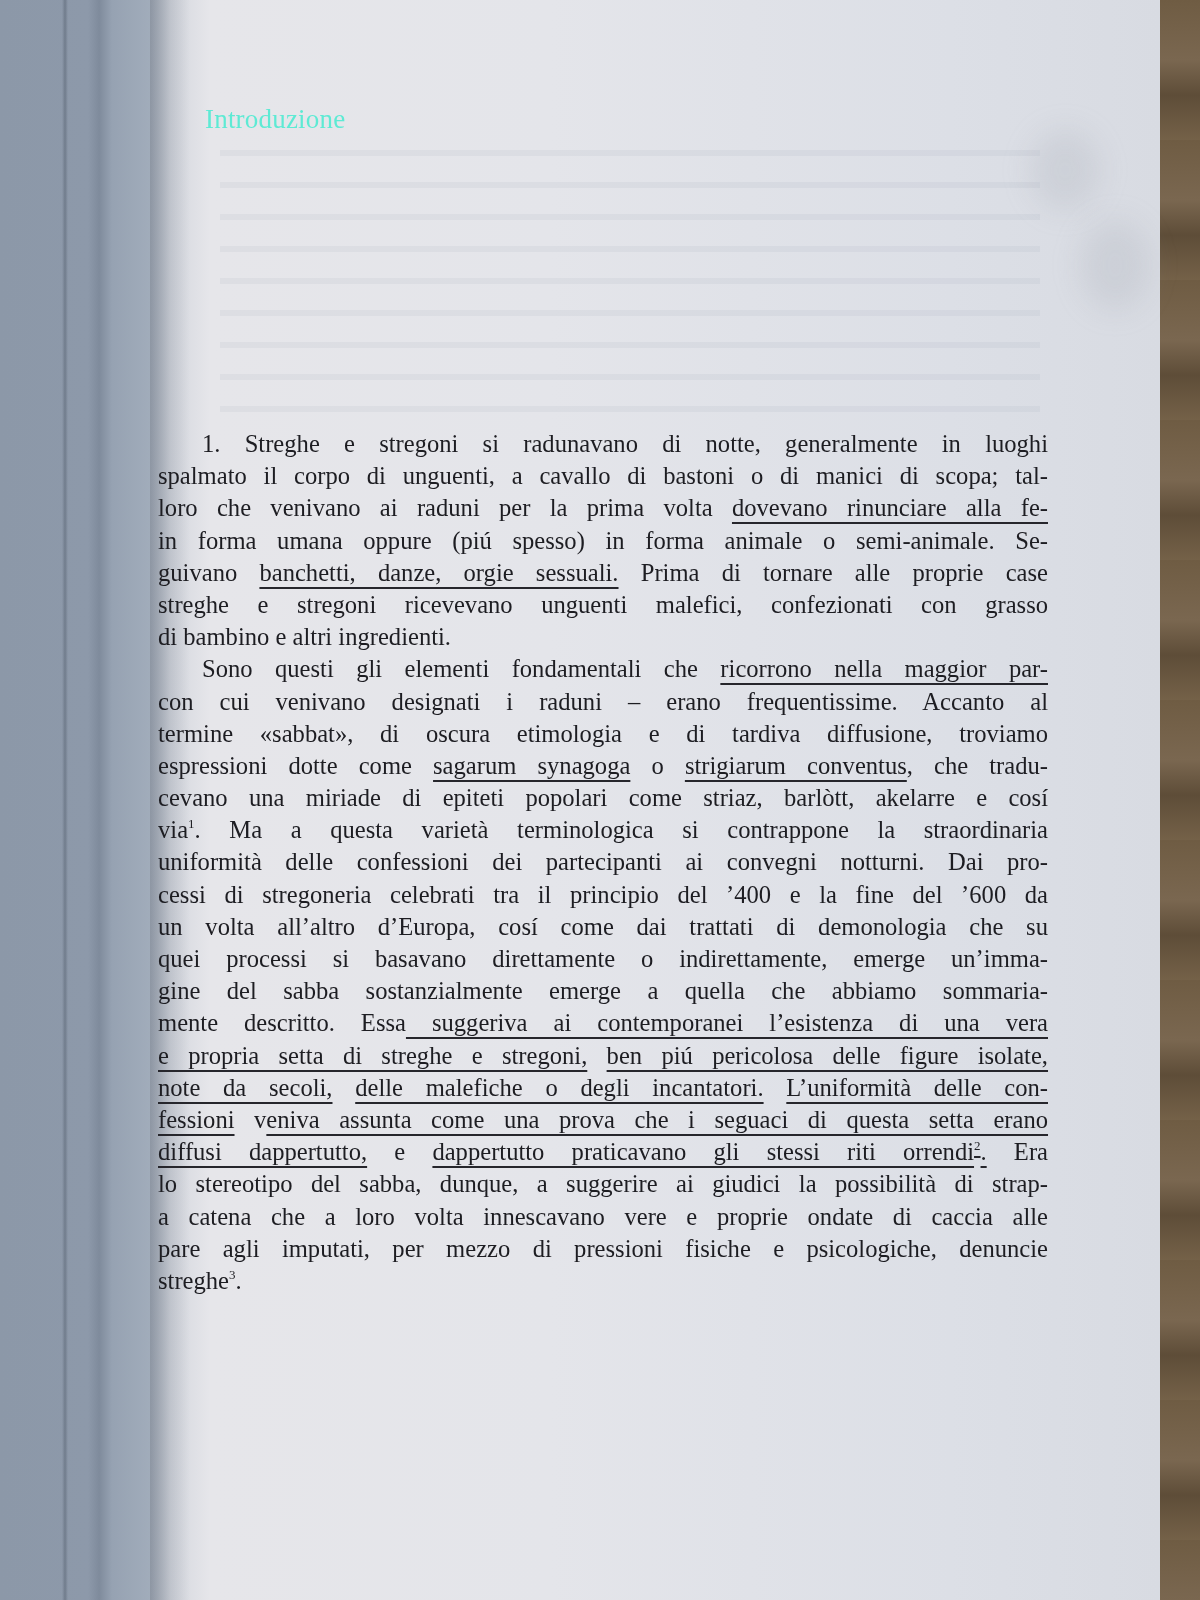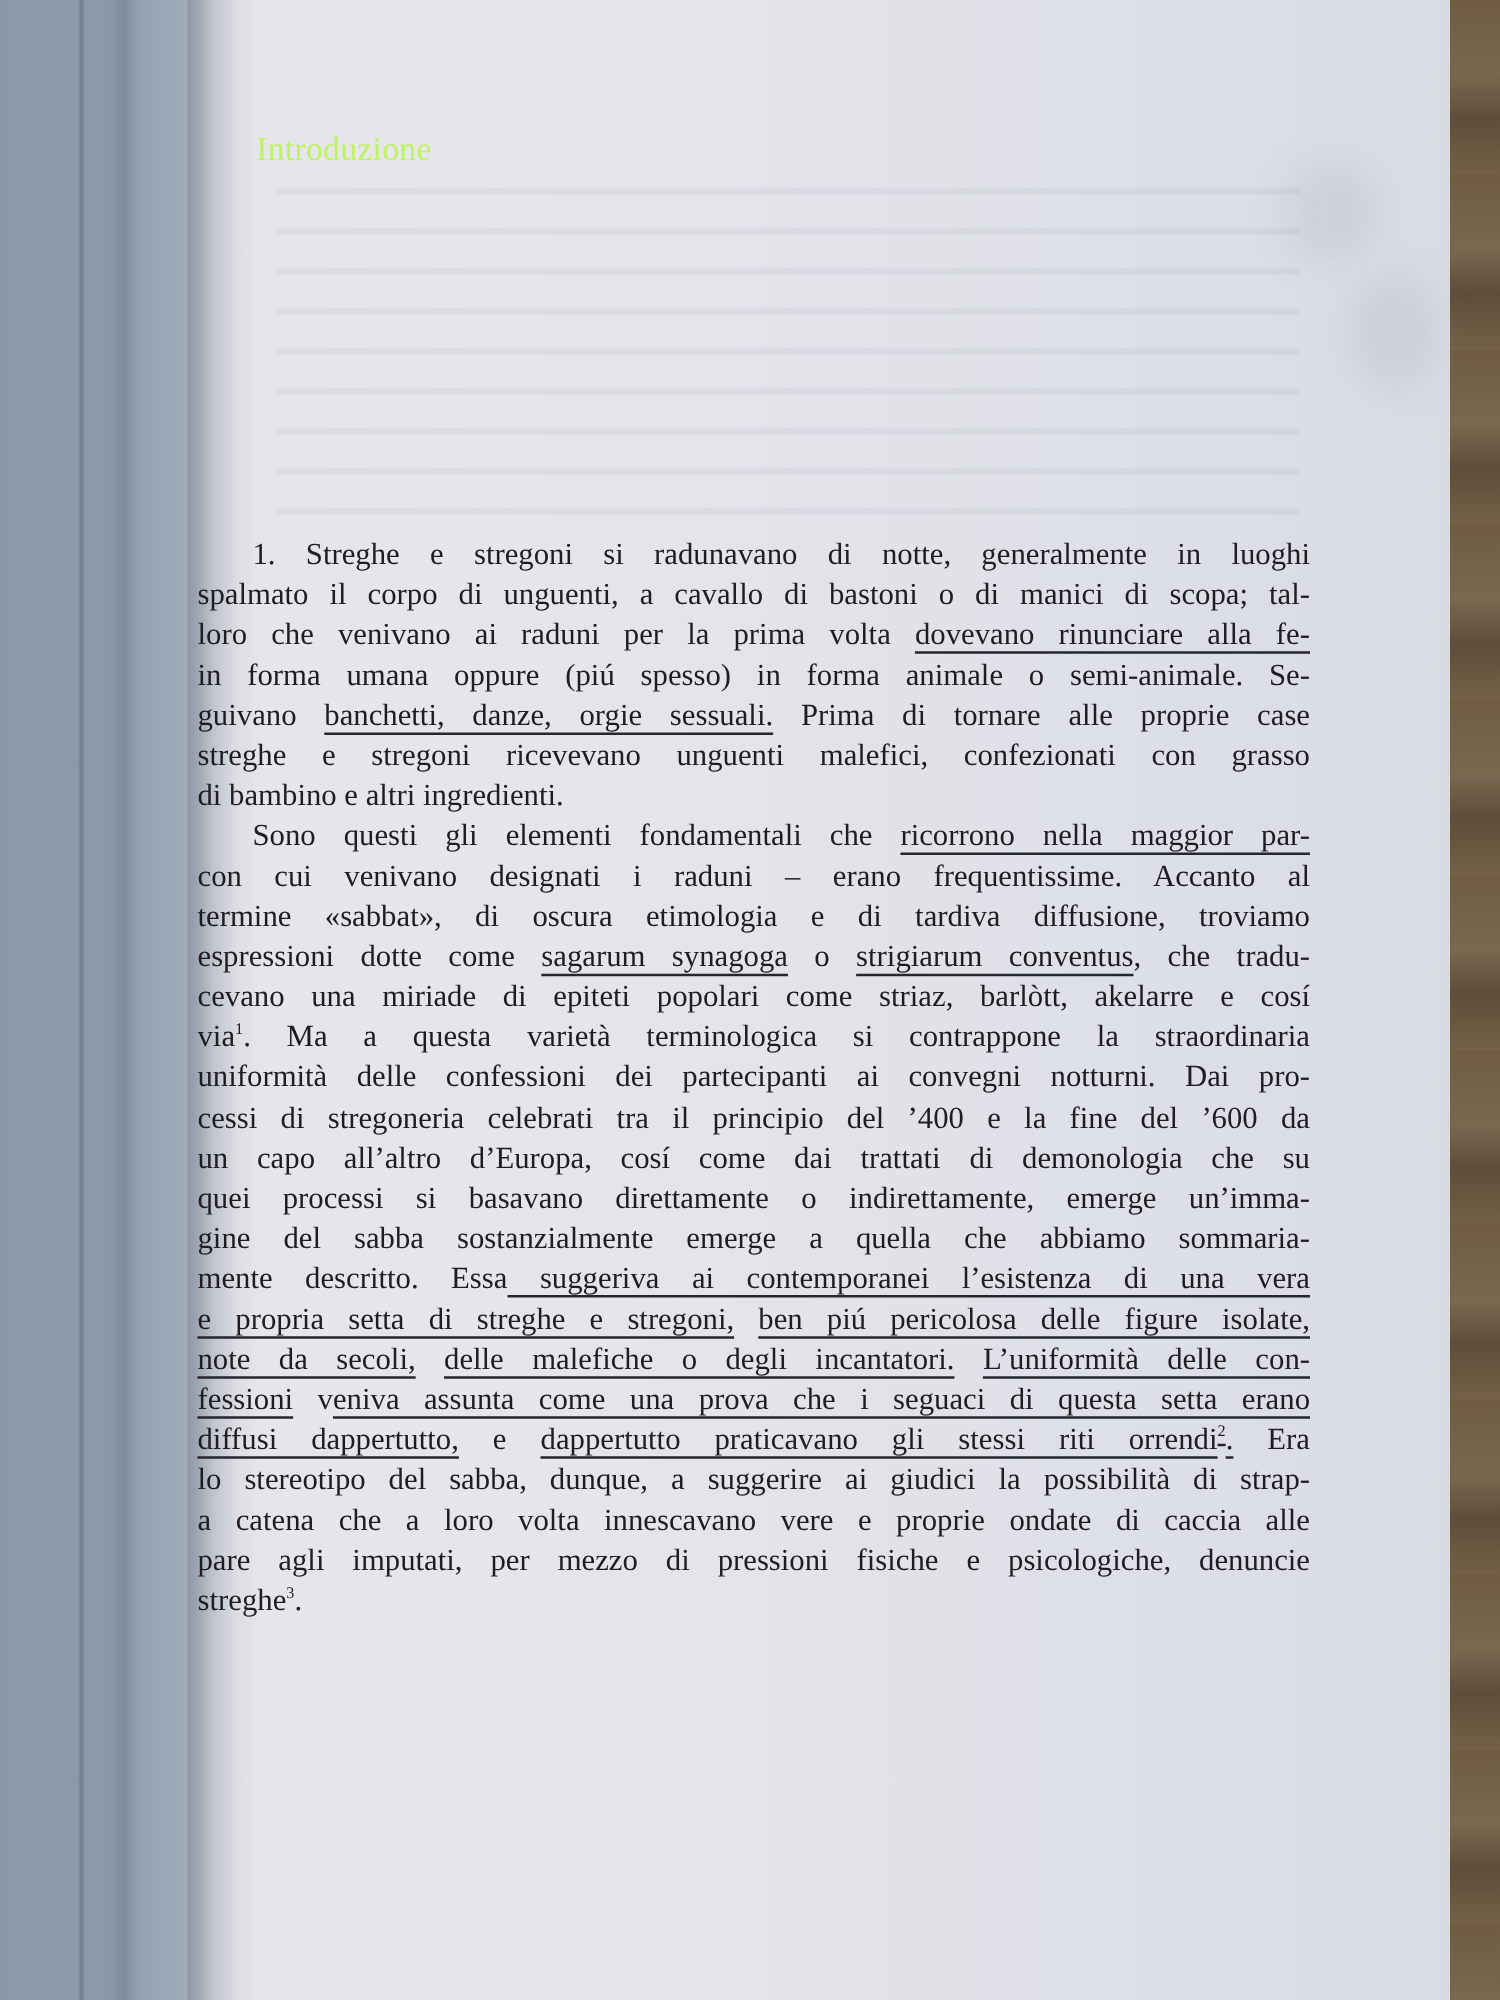--- a/index.html
+++ b/index.html
@@ -26,21 +26,21 @@
   }
   .table-edge {
     position: absolute; left: 1160px; top: 0; width: 40px; height: 1600px;
     background: repeating-linear-gradient(180deg, #6f5c43 0px, #7a6750 60px, #5e4d38 95px, #746148 140px);
   }
   .smudge { position: absolute; border-radius: 50%; background: rgba(150,155,165,0.18); filter: blur(14px); }
   .bleed { position: absolute; left: 220px; width: 820px; height: 6px; background: rgba(160,165,180,0.12); }
 
   .running-head {
     position: absolute; left: 205px; top: 104px;
-    font-size: 27px; color: #bef264; letter-spacing: 0.2px;
+    font-size: 27px; color: #5eead4; letter-spacing: 0.2px;
   }
   .text-block {
     position: absolute; left: 158px; top: 428px; width: 890px;
     font-size: 24.6px; color: #1d1d22; line-height: 32.2px;
   }
   .line { display: block; white-space: nowrap; text-align: justify; text-align-last: justify; height: 32.2px; }
   .line.last { text-align-last: left; }
   .line.indent { padding-left: 44px; }
   .seg { }
   .seg.u { text-decoration: underline; text-decoration-thickness: 1.6px; text-underline-offset: 6px; text-decoration-color: #26262c; }
@@ -85,21 +85,21 @@
     </div>
     <div>
       <span class="line indent"><span class="seg">Sono questi gli elementi fondamentali che </span><span class="seg u">ricorrono nella maggior par-</span></span>
       <span class="line"><span class="seg">con cui venivano designati i raduni – erano frequentissime. Accanto al</span></span>
       <span class="line"><span class="seg">termine «sabbat», di oscura etimologia e di tardiva diffusione, troviamo</span></span>
       <span class="line"><span class="seg">espressioni dotte come </span><span class="seg u i">sagarum synagoga</span><span class="seg"> o </span><span class="seg u i">strigiarum conventus</span><span class="seg">, che tradu-</span></span>
       <span class="line"><span class="seg">cevano una miriade di epiteti popolari come </span><span class="seg i">striaz</span><span class="seg">, </span><span class="seg i">barlòtt</span><span class="seg">, </span><span class="seg i">akelarre</span><span class="seg"> e cosí</span></span>
       <span class="line"><span class="seg">via</span><sup class="fn">1</sup><span class="seg">. Ma a questa varietà terminologica si contrappone la straordinaria</span></span>
       <span class="line"><span class="seg">uniformità delle confessioni dei partecipanti ai convegni notturni. Dai pro-</span></span>
       <span class="line"><span class="seg">cessi di stregoneria celebrati tra il principio del ’400 e la fine del ’600 da</span></span>
-      <span class="line"><span class="seg">un capo all’altro d’Europa, cosí come dai trattati di demonologia che su</span></span>
+      <span class="line"><span class="seg">un volta all’altro d’Europa, cosí come dai trattati di demonologia che su</span></span>
       <span class="line"><span class="seg">quei processi si basavano direttamente o indirettamente, emerge un’imma-</span></span>
       <span class="line"><span class="seg">gine del sabba sostanzialmente emerge a quella che abbiamo sommaria-</span></span>
       <span class="line"><span class="seg">mente descritto. Essa</span><span class="seg u"> suggeriva ai contemporanei l’esistenza di una vera</span></span>
       <span class="line"><span class="seg u">e propria setta di streghe e stregoni,</span><span class="seg"> </span><span class="seg u">ben piú pericolosa delle figure isolate,</span></span>
       <span class="line"><span class="seg u">note da secoli,</span><span class="seg"> </span><span class="seg u">delle malefiche o degli incantatori.</span><span class="seg"> </span><span class="seg u">L’uniformità delle con-</span></span>
       <span class="line"><span class="seg u">fessioni</span><span class="seg"> v</span><span class="seg u">eniva assunta come una prova che i seguaci di questa setta erano</span></span>
       <span class="line"><span class="seg u">diffusi dappertutto,</span><span class="seg"> e </span><span class="seg u">dappertutto praticavano gli stessi riti orrendi</span><sup class="fn seg u">2</sup><span class="seg u">.</span><span class="seg"> Era</span></span>
       <span class="line"><span class="seg">lo stereotipo del sabba, dunque, a suggerire ai giudici la possibilità di strap-</span></span>
       <span class="line"><span class="seg">a catena che a loro volta innescavano vere e proprie ondate di caccia alle</span></span>
       <span class="line"><span class="seg">pare agli imputati, per mezzo di pressioni fisiche e psicologiche, denuncie</span></span>

